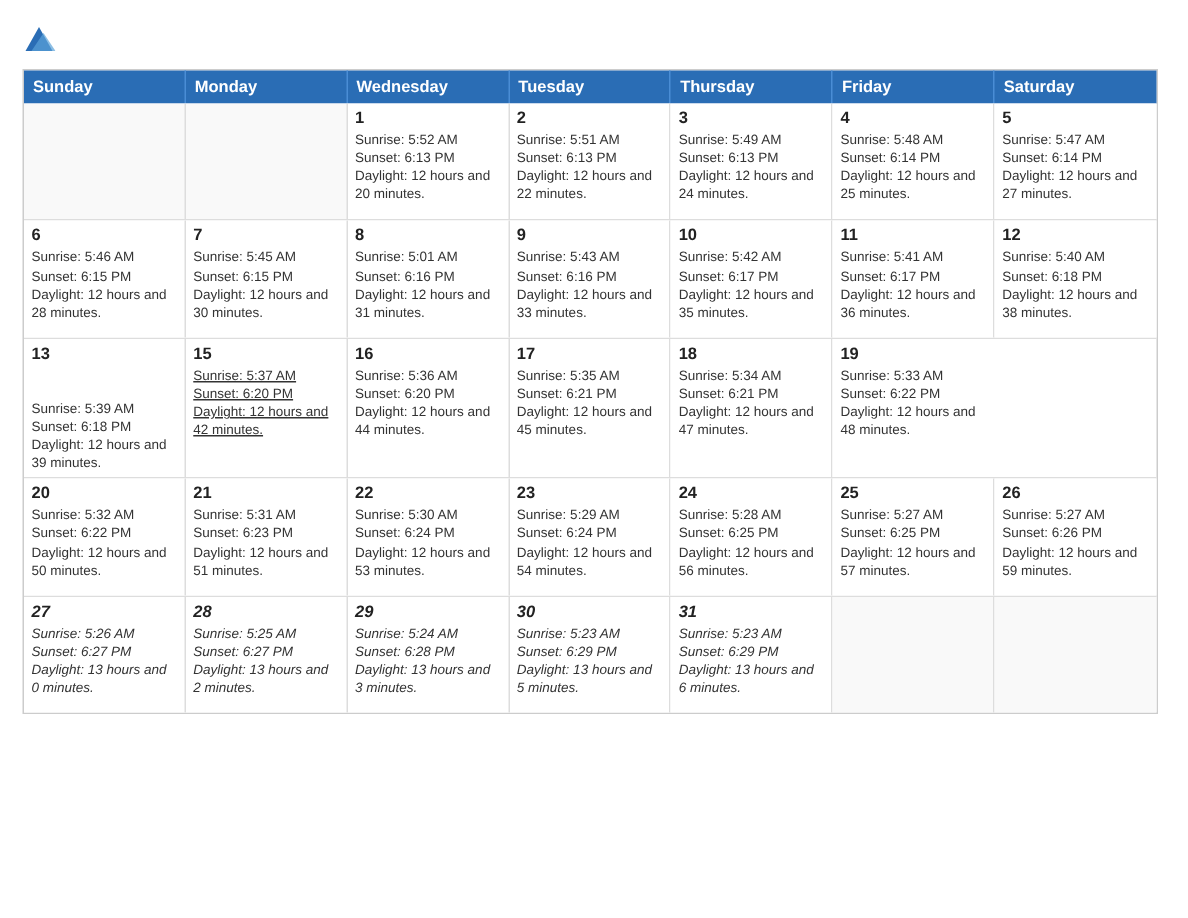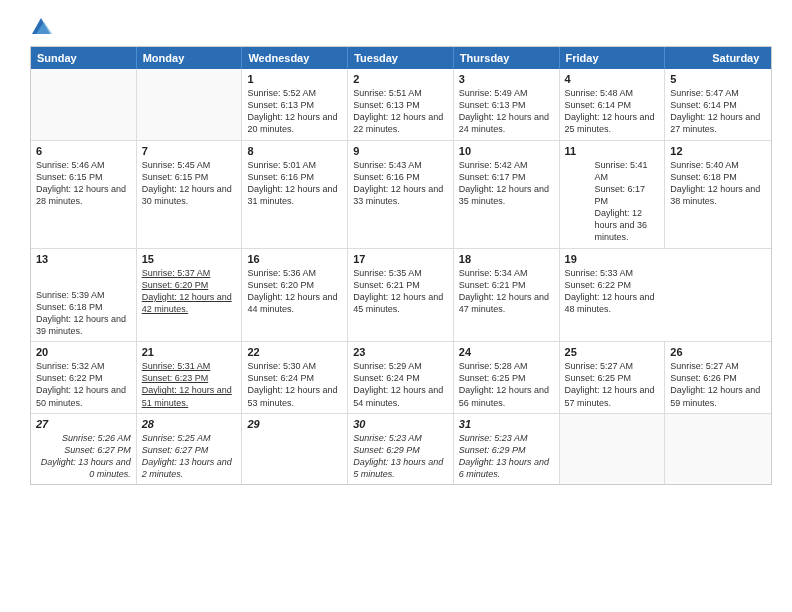--- a/index.html
+++ b/index.html
@@ -6,21 +6,21 @@
     body {
       font-family: Arial, sans-serif;
       background: #fff;
       width: 792px;
       height: 612px;
       overflow: hidden;
     }
     .page {
       width: 792px;
       height: 486px;
-      padding: 16px 20px 10px 30px;
+      padding: 16px 20px 10px 15px;
       display: flex;
       flex-direction: column;
     }
     .header {
       display: flex;
       justify-content: space-between;
       align-items: flex-start;
       margin-bottom: 8px;
     }
     .logo {
@@ -73,21 +73,21 @@
       background: #2a6db5;
     }
     .cal-header-cell {
       color: #fff;
       font-size: 11px;
       font-weight: bold;
       padding: 5px 6px;
       border-right: 1px solid #4a8dd5;
       text-align: left;
     }
-    .cal-header-cell:last-child { border-right: none; margin-left: 41px; }
+    .cal-header-cell:last-child { border-right: none; }
     .cal-body {
       flex: 1;
       display: flex;
       flex-direction: column;
     }
     .cal-row {
       display: grid;
       grid-template-columns: repeat(7, 1fr);
       flex: 1;
       border-bottom: 1px solid #ddd;
@@ -209,21 +209,21 @@
 Daylight: 12 hours and 33 minutes.</div>
           </div>
           <div class="cal-cell">
             <span class="day-num">10</span>
             <div class="cell-info" style="white-space: pre-line;">Sunrise: 5:42 AM
 Sunset: 6:17 PM
 Daylight: 12 hours and 35 minutes.</div>
           </div>
           <div class="cal-cell">
             <span class="day-num">11</span>
-            <div class="cell-info" style="white-space: pre-line; margin-left: 30px;">Sunrise: 5:41 AM
+            <div class="cell-info" style="white-space: pre-line;">Sunrise: 5:41 AM
 Sunset: 6:17 PM
 Daylight: 12 hours and 36 minutes.</div>
           </div>
           <div class="cal-cell">
             <span class="day-num">12</span>
             <div class="cell-info" style="white-space: pre-line;">Sunrise: 5:40 AM
 Sunset: 6:18 PM
 Daylight: 12 hours and 38 minutes.</div>
           </div>
         </div>
@@ -267,21 +267,21 @@
         </div>
         <div class="cal-row">
           <div class="cal-cell">
             <span class="day-num">20</span>
             <div class="cell-info" style="white-space: pre-line;">Sunrise: 5:32 AM
 Sunset: 6:22 PM
 Daylight: 12 hours and 50 minutes.</div>
           </div>
           <div class="cal-cell">
             <span class="day-num">21</span>
-            <div class="cell-info" style="white-space: pre-line; text-decoration: underline;">Sunrise: 5:31 AM
+            <div class="cell-info" style="white-space: pre-line;">Sunrise: 5:31 AM
 Sunset: 6:23 PM
 Daylight: 12 hours and 51 minutes.</div>
           </div>
           <div class="cal-cell">
             <span class="day-num">22</span>
             <div class="cell-info" style="white-space: pre-line;">Sunrise: 5:30 AM
 Sunset: 6:24 PM
 Daylight: 12 hours and 53 minutes.</div>
           </div>
           <div class="cal-cell">
@@ -305,32 +305,35 @@
           <div class="cal-cell">
             <span class="day-num">26</span>
             <div class="cell-info" style="white-space: pre-line;">Sunrise: 5:27 AM
 Sunset: 6:26 PM
 Daylight: 12 hours and 59 minutes.</div>
           </div>
         </div>
         <div class="cal-row">
           <div class="cal-cell">
             <span class="day-num">27</span>
-            <div class="cell-info" style="white-space: pre-line; text-align: right;">Sunrise: 5:26 AM
+            <div class="cell-info" style="white-space: pre-line;">Sunrise: 5:26 AM
 Sunset: 6:27 PM
 Daylight: 13 hours and 0 minutes.</div>
           </div>
           <div class="cal-cell">
             <span class="day-num">28</span>
             <div class="cell-info" style="white-space: pre-line;">Sunrise: 5:25 AM
 Sunset: 6:27 PM
 Daylight: 13 hours and 2 minutes.</div>
           </div>
           <div class="cal-cell">
             <span class="day-num">29</span>
+            <div class="cell-info" style="white-space: pre-line;">Sunrise: 5:24 AM
+Sunset: 6:28 PM
+Daylight: 13 hours and 3 minutes.</div>
           </div>
           <div class="cal-cell">
             <span class="day-num">30</span>
             <div class="cell-info" style="white-space: pre-line;">Sunrise: 5:23 AM
 Sunset: 6:29 PM
 Daylight: 13 hours and 5 minutes.</div>
           </div>
           <div class="cal-cell">
             <span class="day-num">31</span>
             <div class="cell-info" style="white-space: pre-line;">Sunrise: 5:23 AM

